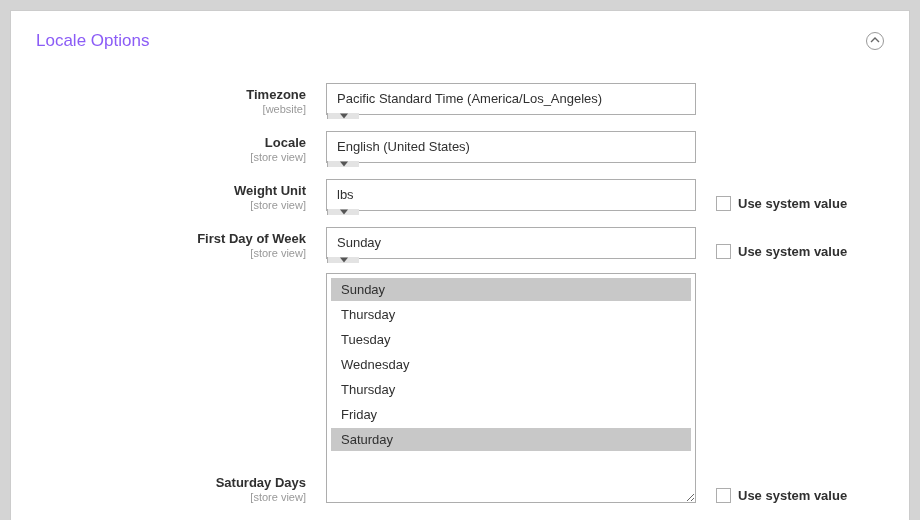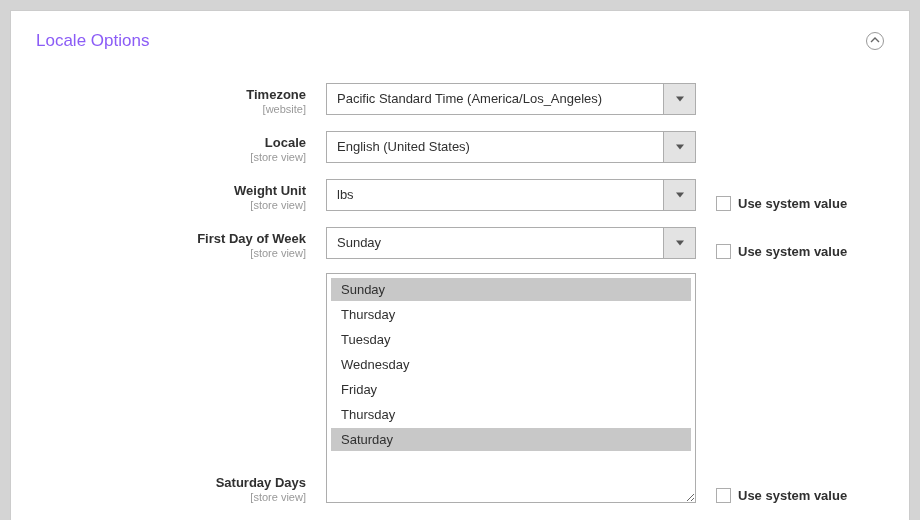--- a/index.html
+++ b/index.html
@@ -80,20 +80,21 @@
       padding-top: 6px;
       display: flex;
       align-items: center;
     }
     .select-wrap {
       display: flex;
       border: 1px solid #adadad;
       background: #fff;
       height: 32px;
       cursor: pointer;
+      flex-direction: column;
     }
     .select-value {
       flex: 1;
       padding: 7px 10px;
       font-size: 13px;
       color: #303030;
     }
     .select-arrow {
       width: 32px;
       background: #e3e3e3;
@@ -244,22 +245,22 @@
     <div class="label-col">
       <span class="field-label">Saturday Days</span>
       <span class="field-scope">[store view]</span>
     </div>
     <div class="input-col">
       <div class="multiselect" id="weekend-multiselect">
           <div class="ms-option selected">Sunday</div>
           <div class="ms-option">Thursday</div>
           <div class="ms-option">Tuesday</div>
           <div class="ms-option">Wednesday</div>
+          <div class="ms-option">Thursday</div>
           <div class="ms-option">Friday</div>
-          <div class="ms-option">Thursday</div>
           <div class="ms-option selected">Saturday</div>
         </div>
     </div>
     <div class="extra-col">
       <label class="checkbox-wrap">
         <span class="checkbox"></span>
         <span class="checkbox-label">Use system value</span>
       </label>
     </div>
   </div>

